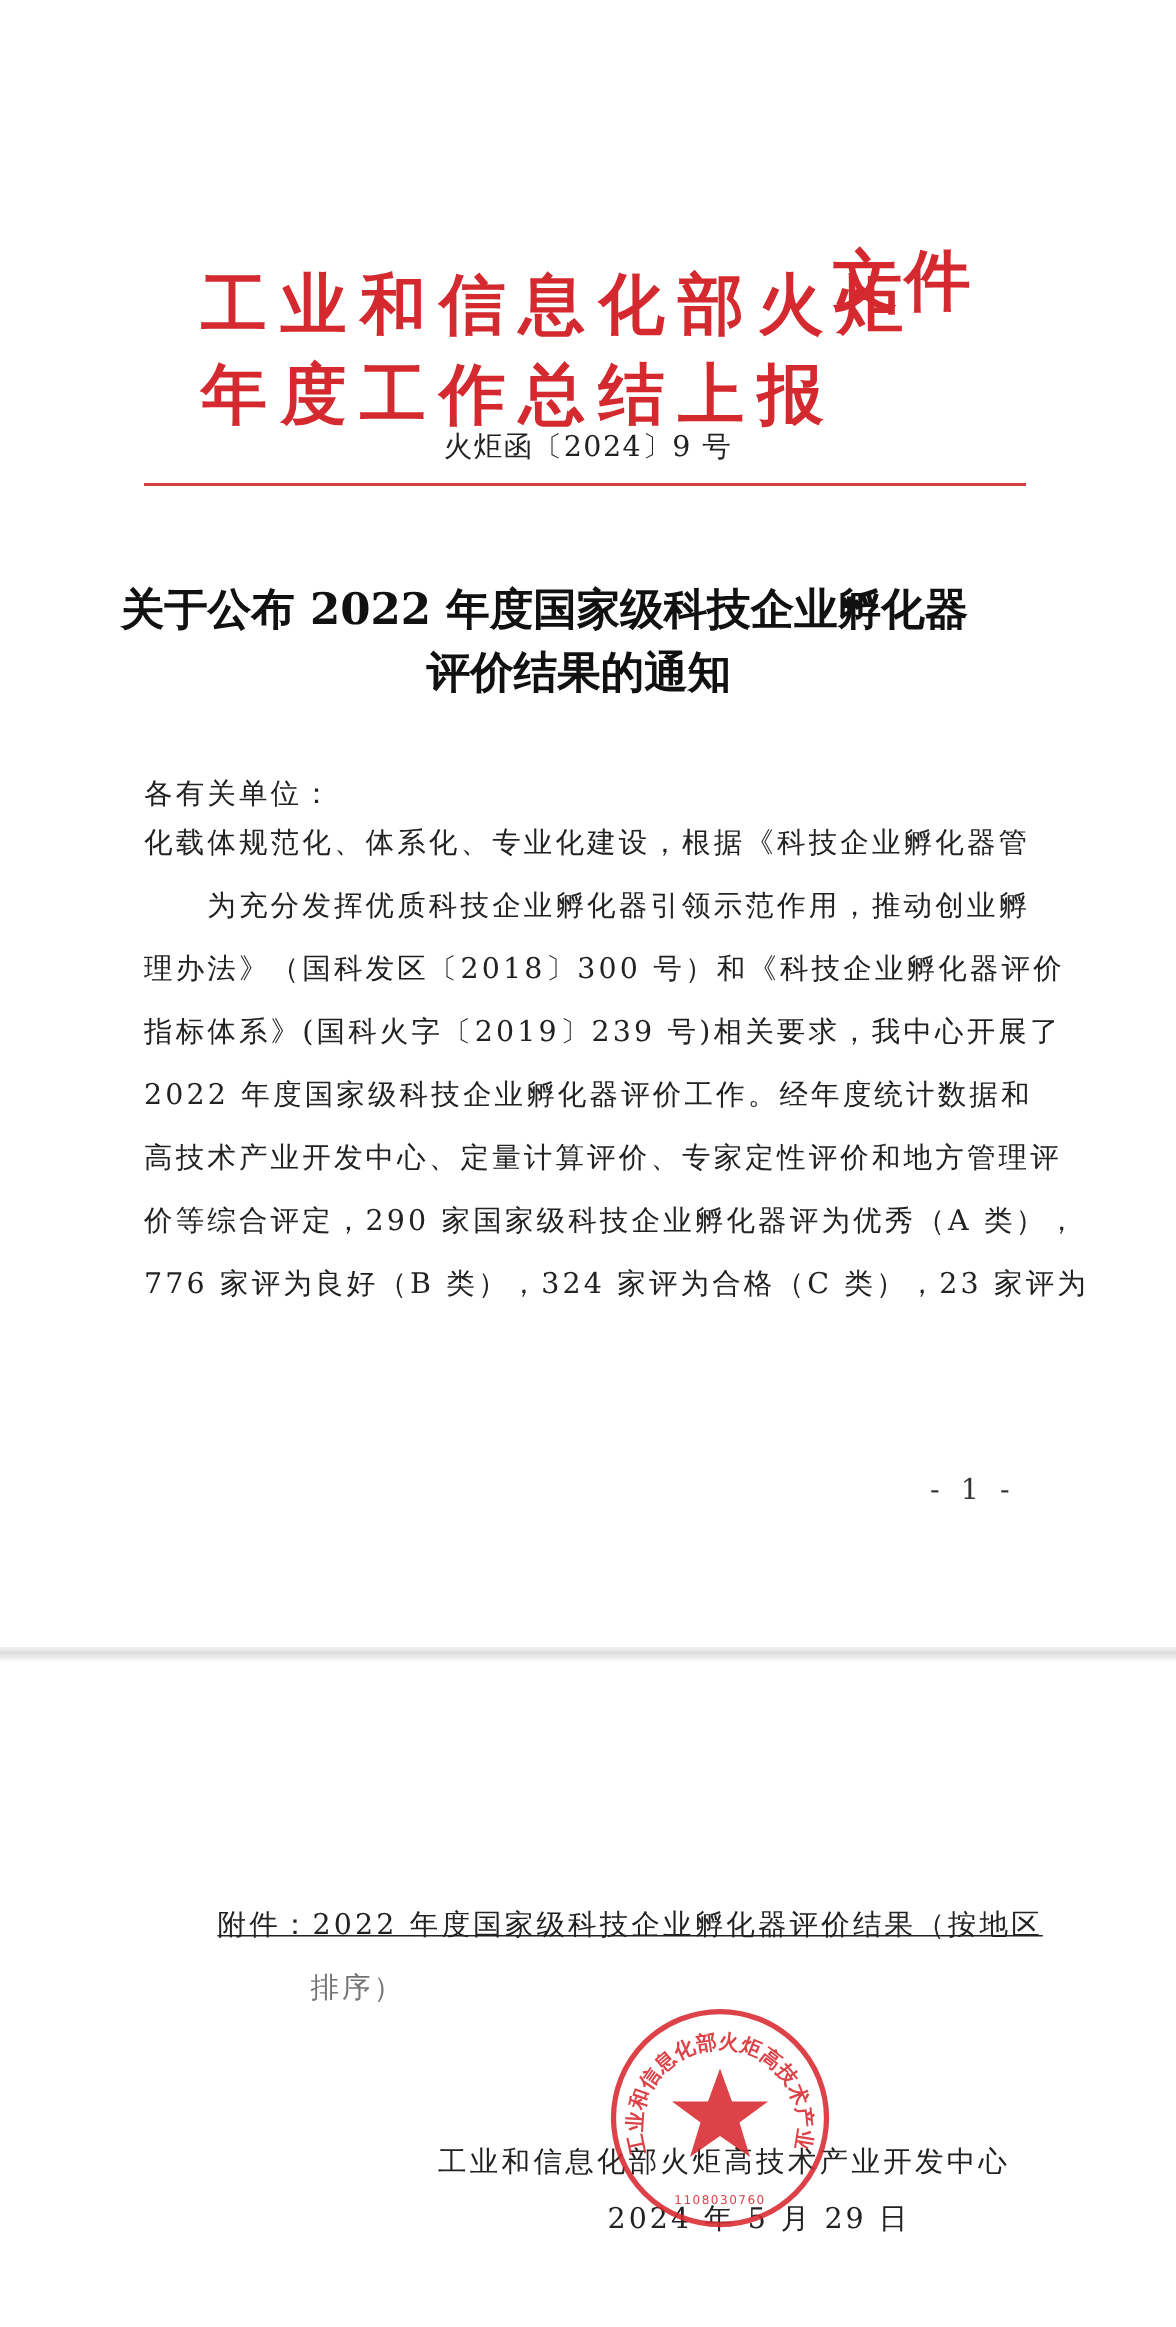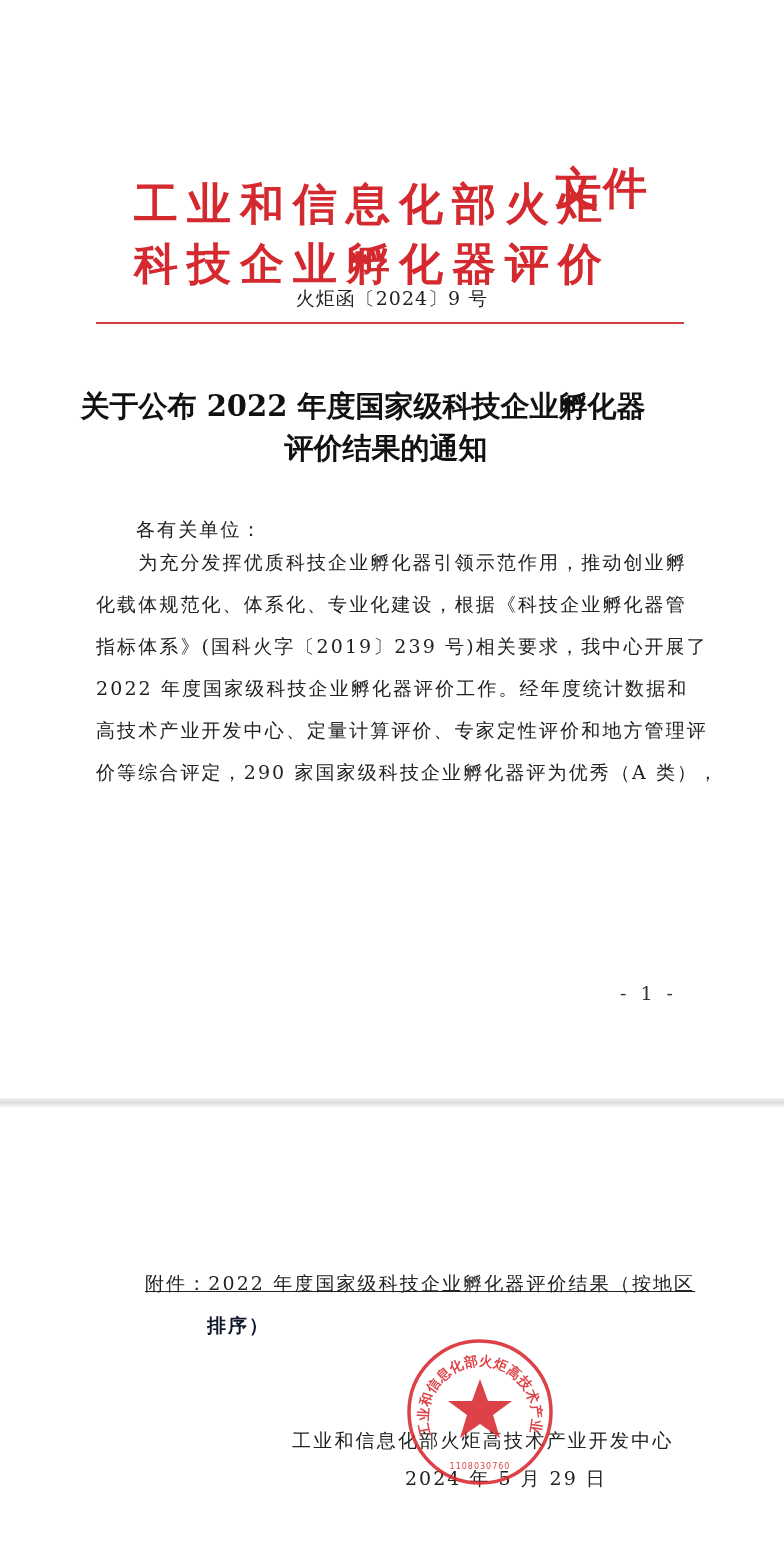--- a/index.html
+++ b/index.html
@@ -27,66 +27,68 @@
   }
   .title {
     left: 0; width: 726px; text-align: center; font-weight: bold; font-size: 29px;
     color: #111; line-height: 40px; white-space: nowrap;
   }
   #title-line1 { top: 386px; }
   #title-line2 { top: 428px; margin-left: 23px; }
   .body-text {
     font-size: 19px; line-height: 42px; color: #222; white-space: nowrap; letter-spacing: 2.1px;
   }
-  .salutation { left: 96px; top: 508px; margin-left: 40px; }
+  .salutation { left: 96px; top: 508px; }
   .para { left: 96px; top: 541px; width: 590px; }
   .para div { height: 42px; }
   .page-num {
     left: 620px; top: 982px; font-size: 19px; color: #333; letter-spacing: 4px;
   }
   .page-break {
     left: 0; top: 1098px; width: 784px; height: 10px;
     background: linear-gradient(#f3f3f3, #dcdcdc 40%, #ececec 70%, #ffffff);
   }
   .attachment {
     left: 145px; top: 1262px; font-size: 19px; line-height: 42px; color: #222;
     letter-spacing: 2.1px; white-space: nowrap; text-decoration: underline;
   }
-  .attach-cont { left: 207px; top: 1304px; font-size: 19px; line-height: 42px; color: #0f172a; letter-spacing: 2px; font-weight: bold; }
+  .attach-cont { left: 207px; top: 1304px; font-size: 19px; line-height: 42px; color: #737373; letter-spacing: 2px; }
   .sign-org {
     left: 292px; top: 1428px; font-size: 19px; color: #222; letter-spacing: 2.2px; white-space: nowrap;
     z-index: 1;
   }
   .sign-date {
     left: 405px; top: 1466px; font-size: 19px; color: #222; letter-spacing: 2px; white-space: nowrap; z-index: 1;
   }
   .seal { left: 405px; top: 1337px; width: 150px; height: 150px; z-index: 2; opacity: 0.88; }
 </style>
 </head>
 <body>
 
 <div class="abs header-org" id="org-line1">工业和信息化部火炬</div>
-<div class="abs header-org" id="org-line2">科技企业孵化器评价</div>
+<div class="abs header-org" id="org-line2">年度工作总结上报</div>
 <div class="abs header-wenjian">文件</div>
 
 <div class="abs doc-number">火炬函〔2024〕9 号</div>
 <div class="abs red-rule"></div>
 
 <div class="abs title" id="title-line1">关于公布 2022 年度国家级科技企业孵化器</div>
 <div class="abs title" id="title-line2">评价结果的通知</div>
 
 <div class="abs body-text salutation">各有关单位：</div>
 
 <div class="abs body-text para">
+  <div>化载体规范化、体系化、专业化建设，根据《科技企业孵化器管</div>
   <div>　　为充分发挥优质科技企业孵化器引领示范作用，推动创业孵</div>
-  <div>化载体规范化、体系化、专业化建设，根据《科技企业孵化器管</div>
+  <div>理办法》（国科发区〔2018〕300 号）和《科技企业孵化器评价</div>
   <div>指标体系》(国科火字〔2019〕239 号)相关要求，我中心开展了</div>
   <div>2022 年度国家级科技企业孵化器评价工作。经年度统计数据和</div>
   <div>高技术产业开发中心、定量计算评价、专家定性评价和地方管理评</div>
   <div>价等综合评定，290 家国家级科技企业孵化器评为优秀（A 类），</div>
+  <div>776 家评为良好（B 类），324 家评为合格（C 类），23 家评为</div>
 </div>
 
 <div class="abs page-num">- 1 -</div>
 
 <div class="abs page-break"></div>
 
 <div class="abs attachment">附件：2022 年度国家级科技企业孵化器评价结果（按地区</div>
 <div class="abs attach-cont">排序）</div>
 
 <div class="abs sign-org">工业和信息化部火炬高技术产业开发中心</div>

